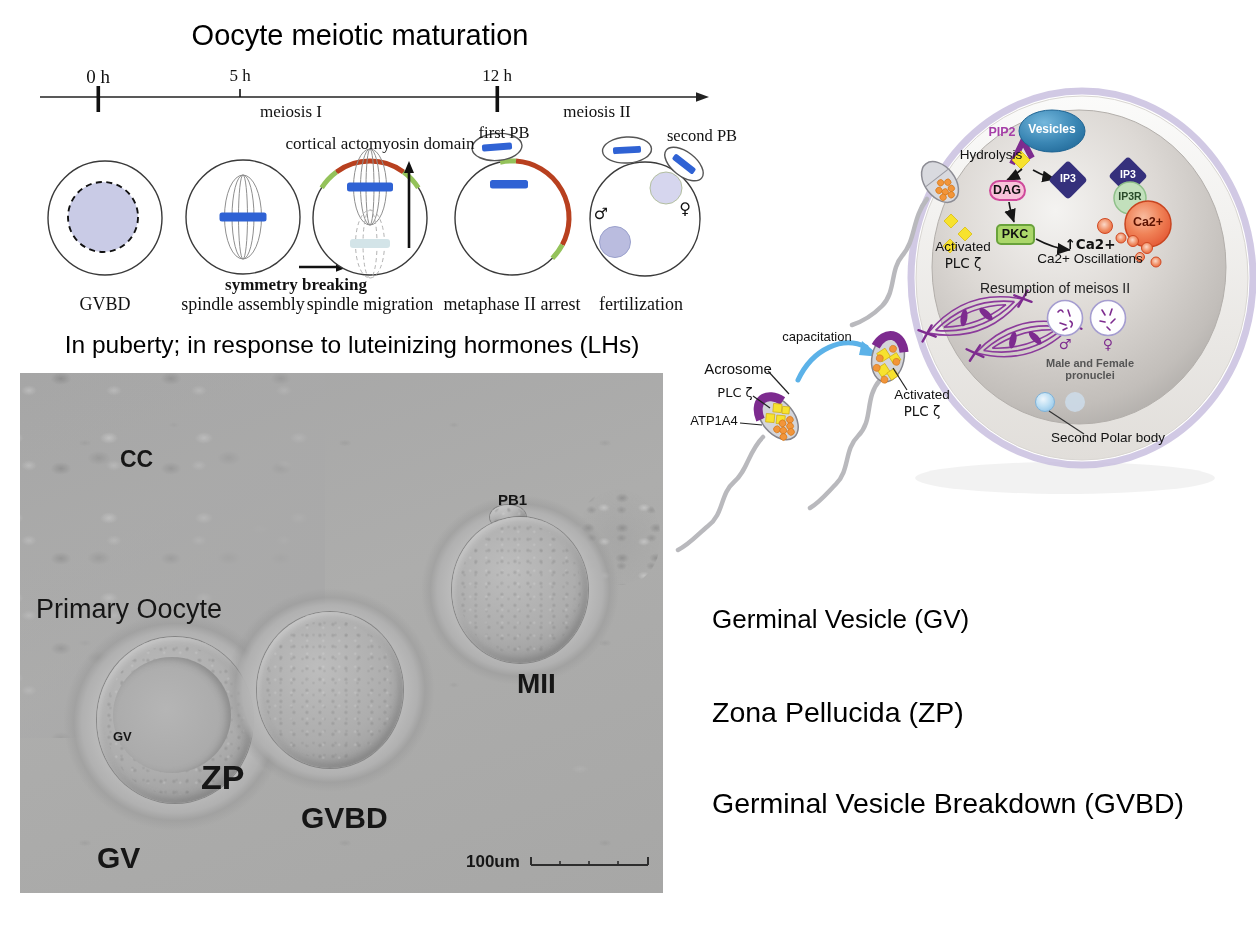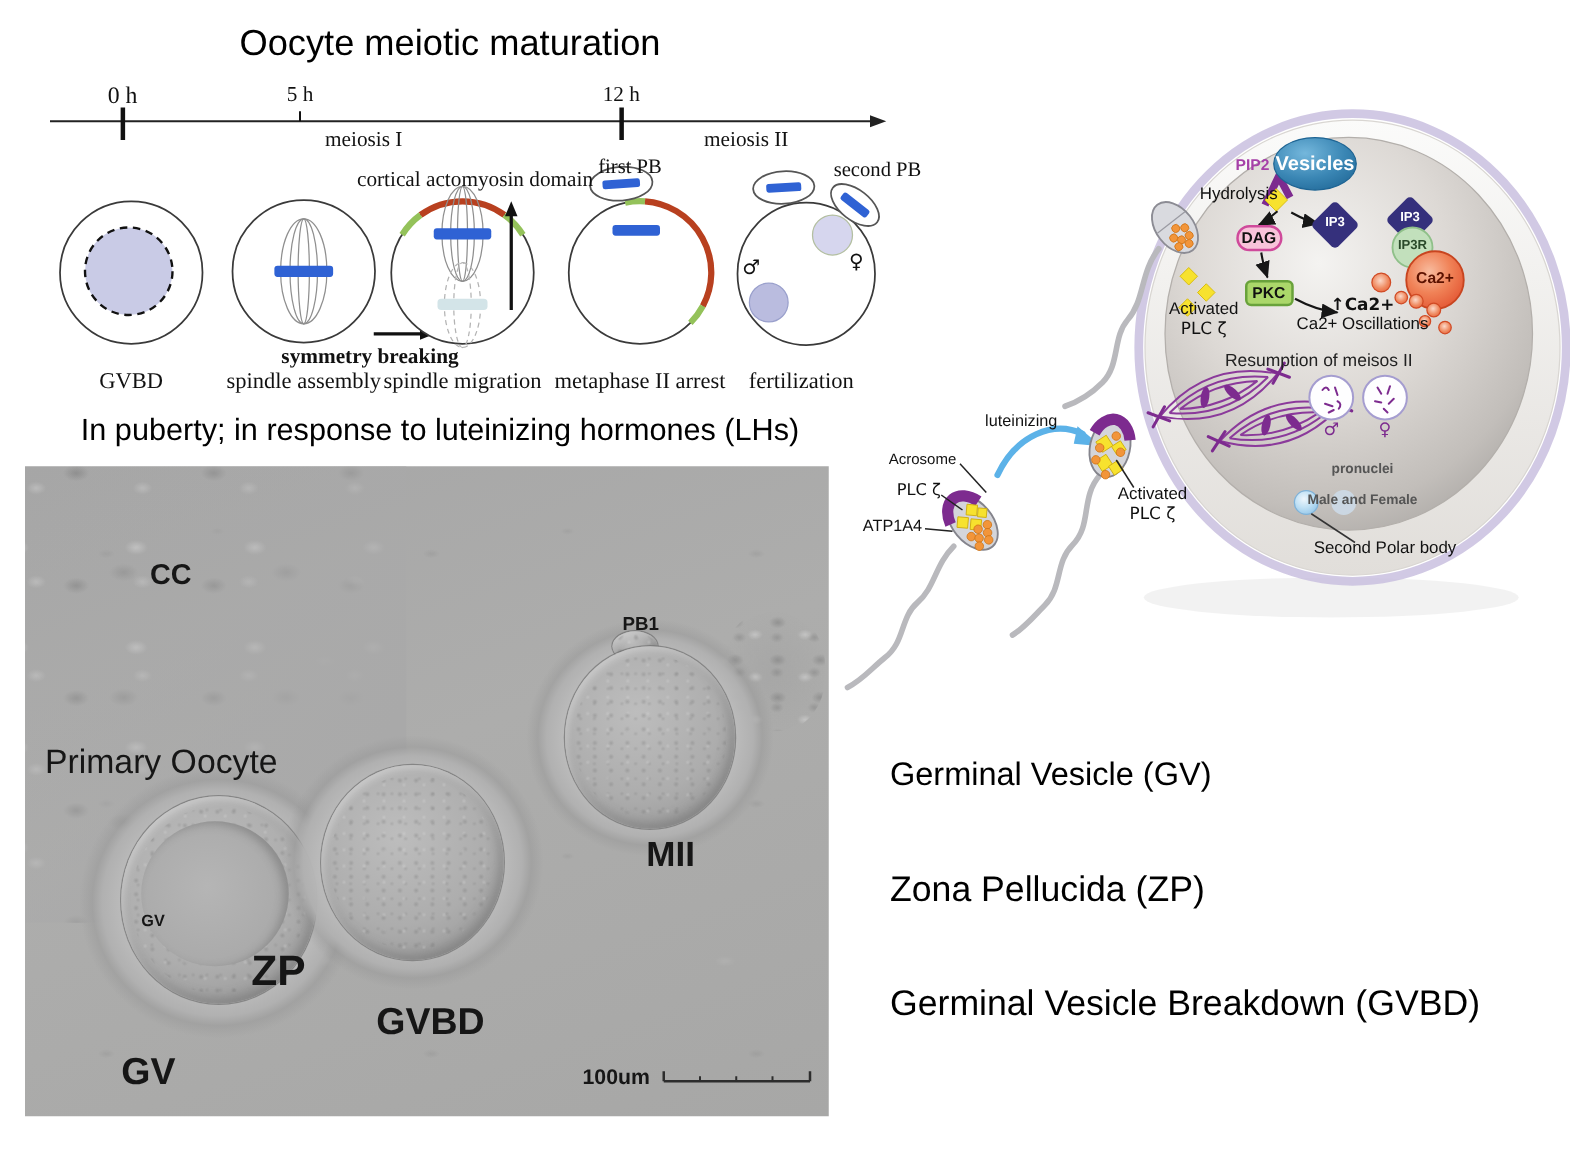--- a/index.html
+++ b/index.html
@@ -360,42 +360,42 @@
       <g stroke="#222" stroke-width="1.2">
         <line x1="118" y1="293" x2="139" y2="316"></line>
         <line x1="103" y1="318" x2="120" y2="330"></line>
         <line x1="90" y1="345" x2="112" y2="347"></line>
         <line x1="257" y1="312" x2="243" y2="290"></line>
       </g>
     </svg>
 
     <div class="lbl ctr b" style="left:352px; top:48px; font-size:12.5px; color:#a63fa8;">PIP2</div>
     <div class="lbl ctr" style="left:341px; top:70px; font-size:13.5px;">Hydrolysis</div>
-    <div class="lbl ctr" style="left:402px; top:45px; font-size:16px; color:#fff; font-weight:600;">Vesicles</div>
+    <div class="lbl ctr" style="left:402px; top:45px; font-size:12px; color:#fff; font-weight:600;">Vesicles</div>
     <div class="lbl ctr" style="left:357px; top:106px; font-size:12.5px; font-weight:600;">DAG</div>
     <div class="lbl ctr" style="left:365px; top:150px; font-size:12.5px; font-weight:600;">PKC</div>
     <div class="lbl ctr" style="left:418px; top:95px; font-size:10.5px; color:#fff; font-weight:600;">IP3</div>
     <div class="lbl ctr" style="left:478px; top:91px; font-size:10.5px; color:#fff; font-weight:600;">IP3</div>
     <div class="lbl ctr" style="left:480px; top:113px; font-size:10.5px; color:#2a4a2a; font-weight:600;">IP3R</div>
     <div class="lbl ctr b" style="left:498px; top:138px; font-size:12.5px; color:#5c1200;">Ca2+</div>
     <div class="lbl ctr sym" style="left:440px; top:159px; font-size:13.5px; font-weight:600;">↑Ca2+</div>
     <div class="lbl ctr" style="left:440px; top:174px; font-size:13.5px;">Ca2+ Oscillations</div>
     <div class="lbl ctr" style="left:405px; top:203px; font-size:14px; color:#222;">Resumption of meisos II</div>
     <div class="lbl ctr sym b" style="left:415px; top:259px; font-size:14px; color:#7d2b8f;">♂</div>
     <div class="lbl ctr sym b" style="left:458px; top:259px; font-size:14px; color:#7d2b8f;">♀</div>
-    <div class="lbl ctr" style="left:440px; top:279px; font-size:11px; color:#555; font-weight:600;margin-top:37px;">Male and Female</div>
+    <div class="lbl ctr" style="left:440px; top:279px; font-size:11px; color:#555; font-weight:600;">Male and Female</div>
     <div class="lbl ctr" style="left:440px; top:291px; font-size:11px; color:#555; font-weight:600;">pronuclei</div>
     <div class="lbl ctr" style="left:458px; top:353px; font-size:13.5px;">Second Polar body</div>
     <div class="lbl ctr" style="left:313px; top:162px; font-size:13.5px;">Activated</div>
     <div class="lbl ctr sym" style="left:313px; top:178px; font-size:13.5px;">PLC ζ</div>
 
-    <div class="lbl ctr" style="left:88px; top:283px; font-size:12px;">Acrosome</div>
+    <div class="lbl ctr" style="left:88px; top:283px; font-size:15px;">Acrosome</div>
     <div class="lbl ctr sym" style="left:85px; top:308px; font-size:13px;">PLC ζ</div>
     <div class="lbl ctr" style="left:64px; top:336px; font-size:13px;">ATP1A4</div>
-    <div class="lbl ctr" style="left:167px; top:252px; font-size:13px;">luteinizing</div>
+    <div class="lbl ctr" style="left:167px; top:252px; font-size:13px;">capacitation</div>
     <div class="lbl ctr" style="left:272px; top:310px; font-size:13.5px;">Activated</div>
     <div class="lbl ctr sym" style="left:272px; top:326px; font-size:13.5px;">PLC ζ</div>
   </div>
 
   <div class="lbl" style="left:712px; top:605px; font-size:26px; color:#000;">Germinal Vesicle (GV)</div>
   <div class="lbl" style="left:712px; top:697px; font-size:28.5px; color:#000;">Zona Pellucida (ZP)</div>
   <div class="lbl" style="left:712px; top:788px; font-size:28.5px; color:#000;">Germinal Vesicle Breakdown (GVBD)</div>
 
 </div>
 

